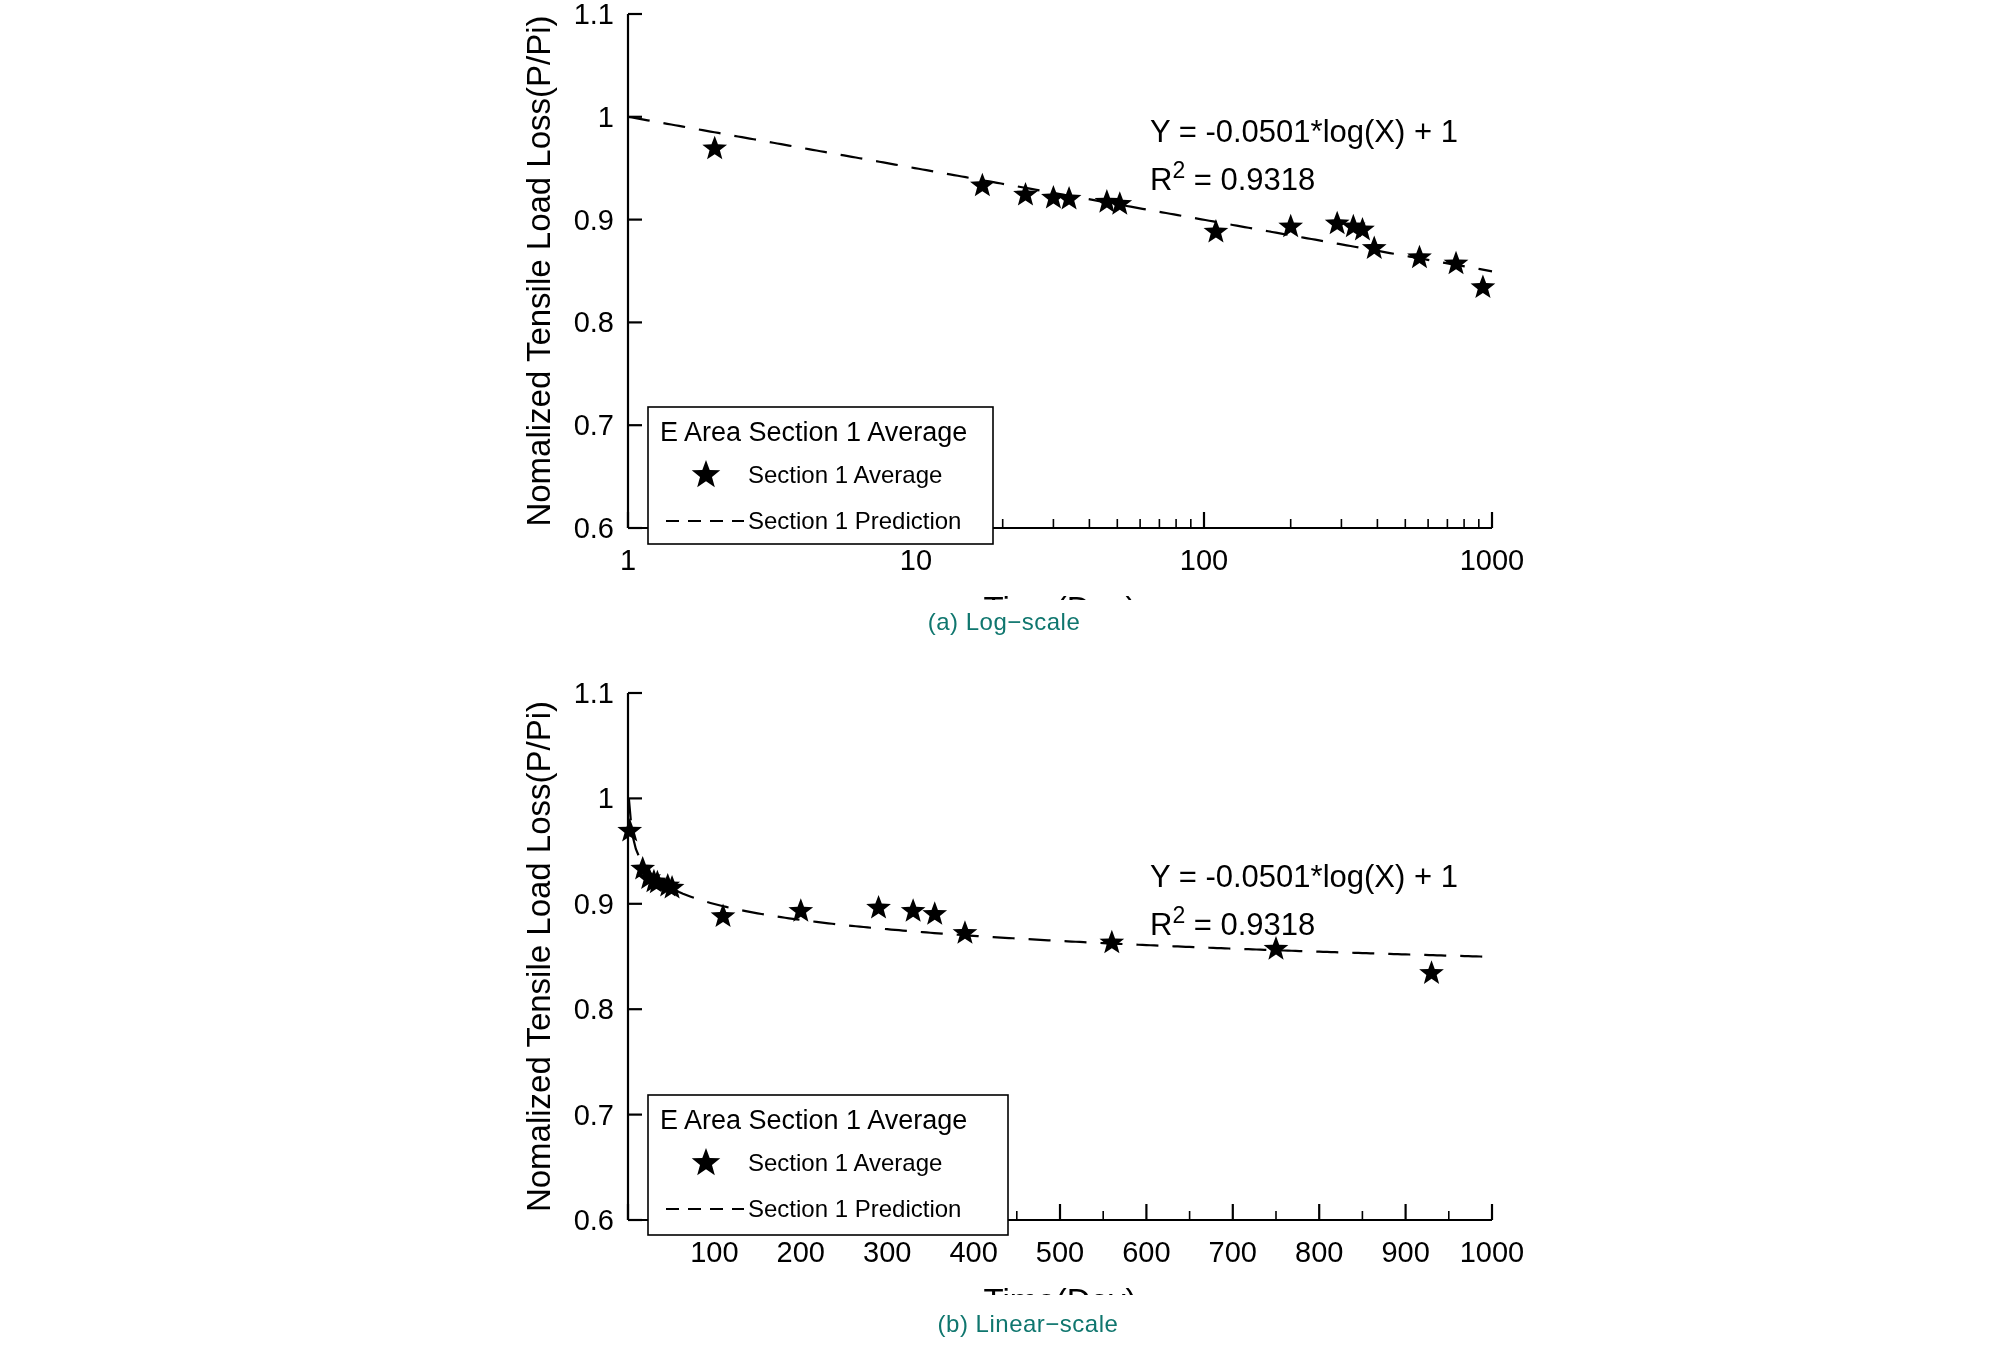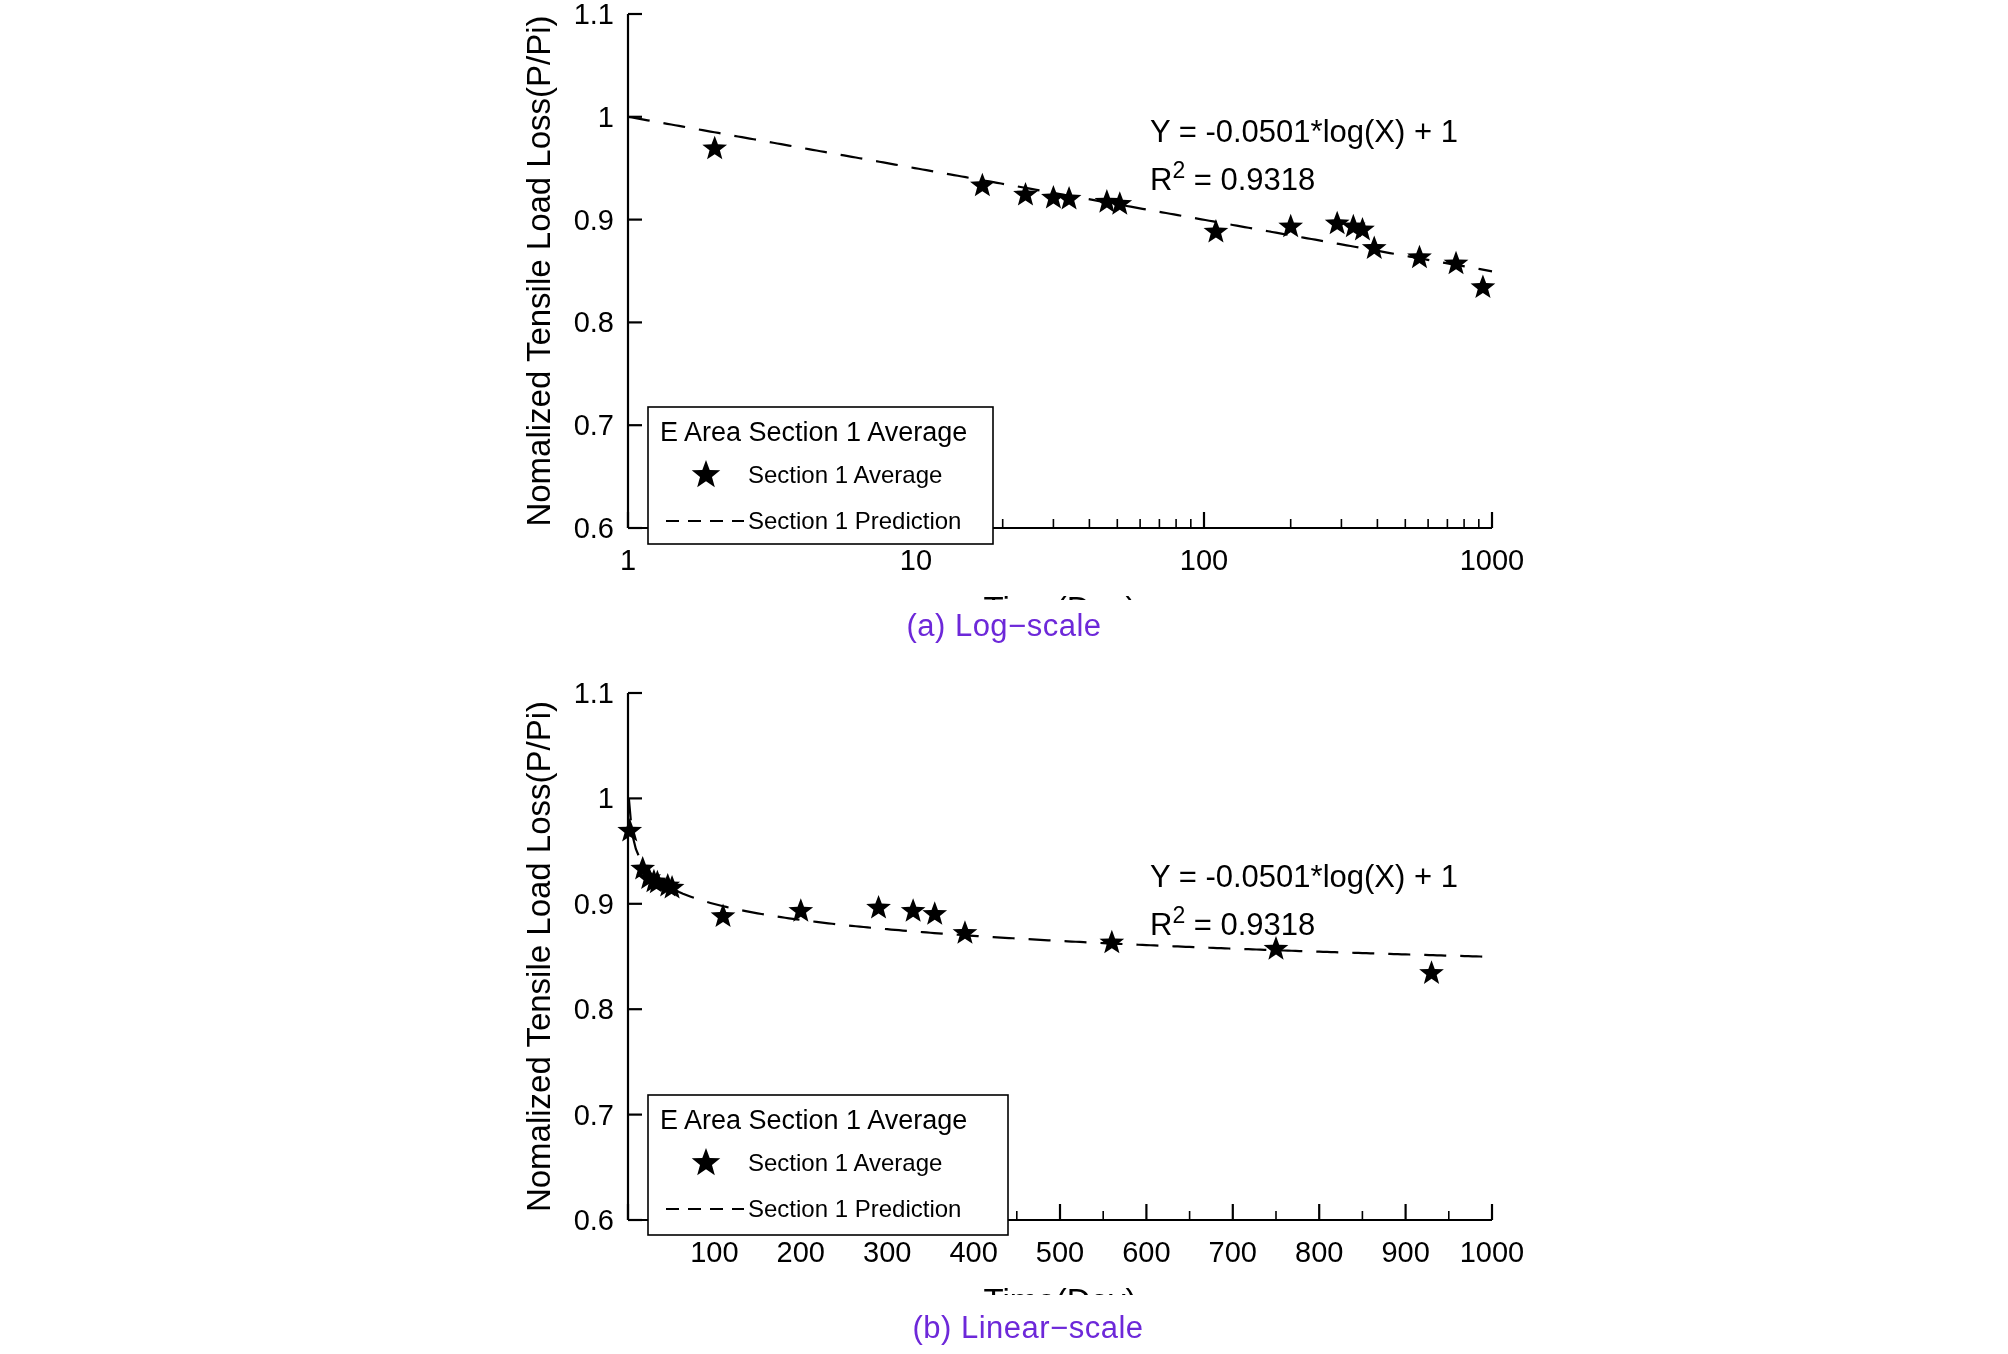--- a/index.html
+++ b/index.html
@@ -26,23 +26,23 @@
     position: absolute;
     left: 0;
     width: 2008px;
   }
   #panel-a { top: 0px; height: 660px; }
   #panel-b { top: 665px; height: 689px; }
   .caption {
     position: absolute;
     width: 2008px;
     text-align: center;
-    font-size: 31px;
-    font-family: "Liberation Sans", sans-serif;
-    color: #6d28d9;
+    font-size: 24px;
+    font-family: "Liberation Sans", sans-serif;
+    color: #0f766e;
     letter-spacing: 0.5px;
   }
   #caption-a { top: 608px; }
   #caption-b { top: 1310px; padding-left: 24px; }
 
   svg { display: block; }
 
   .axis-line {
     stroke: #000;
     stroke-width: 2.2;

